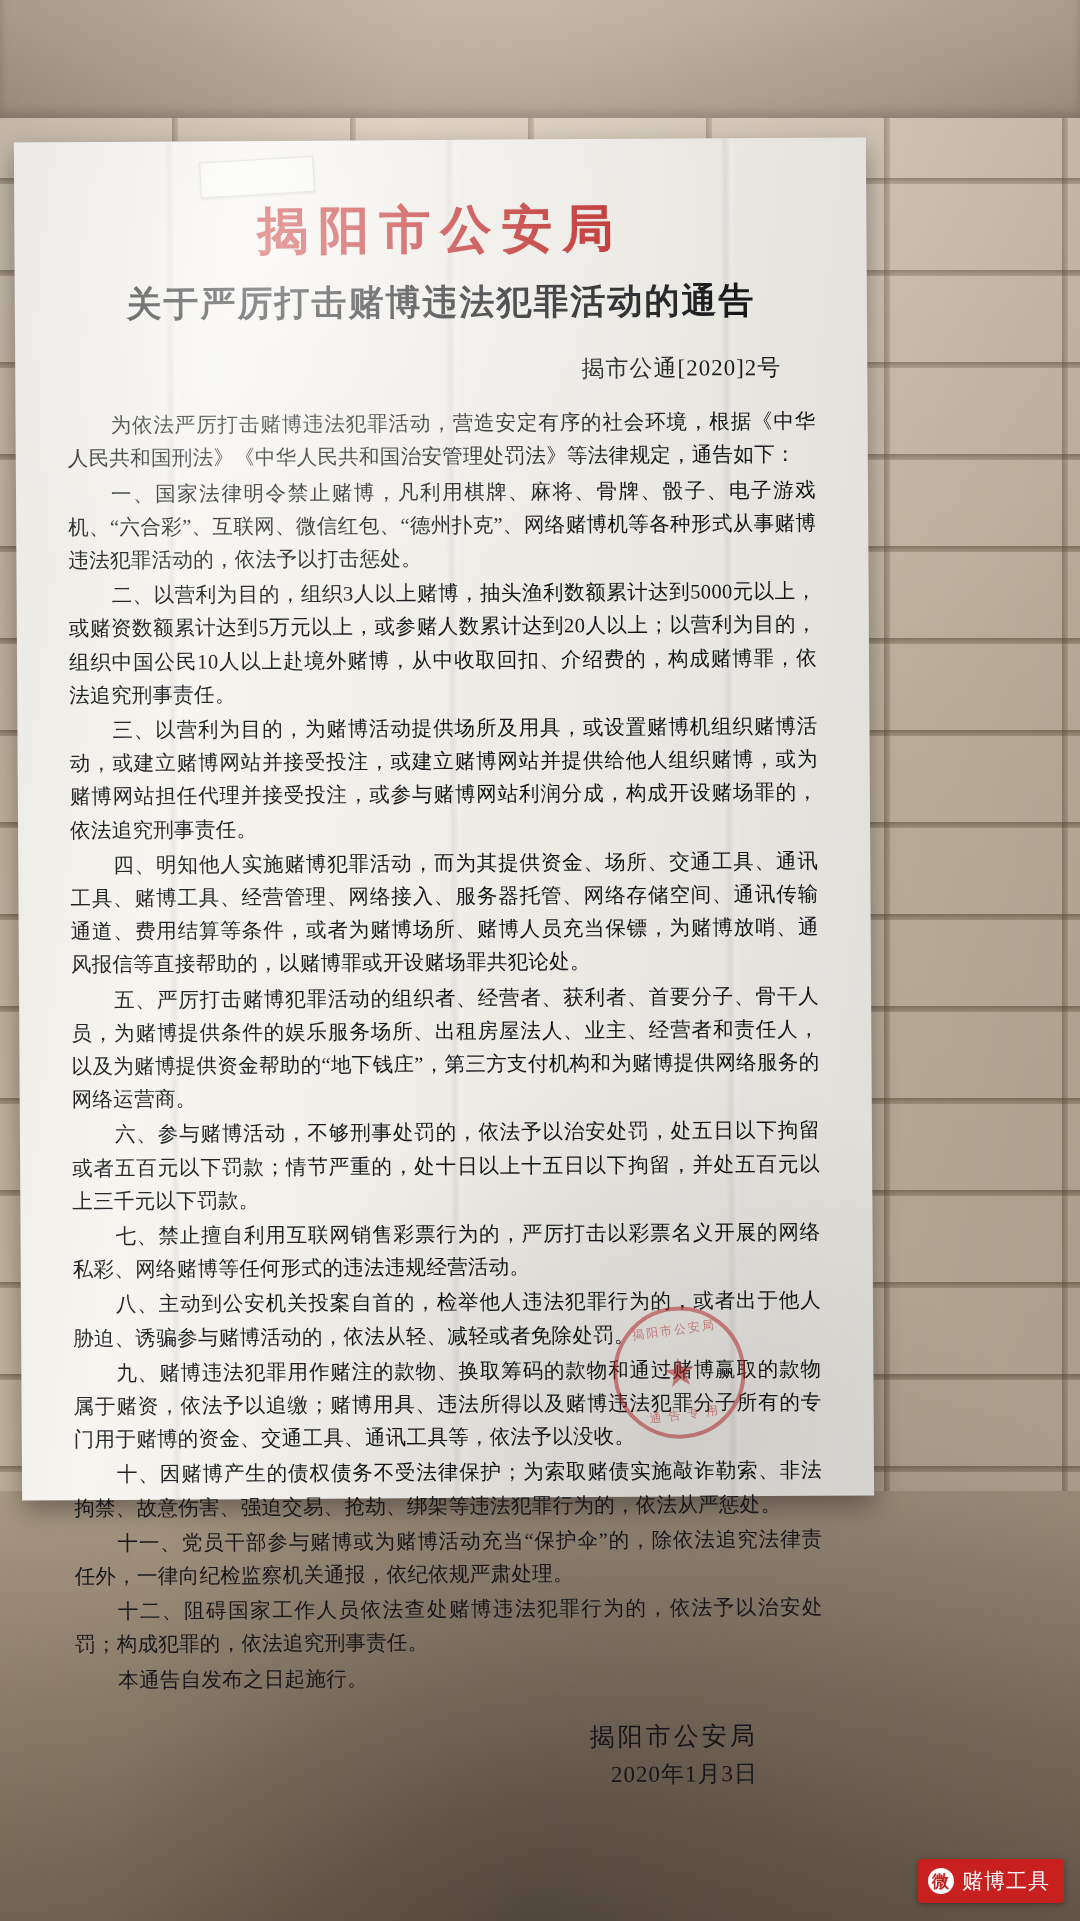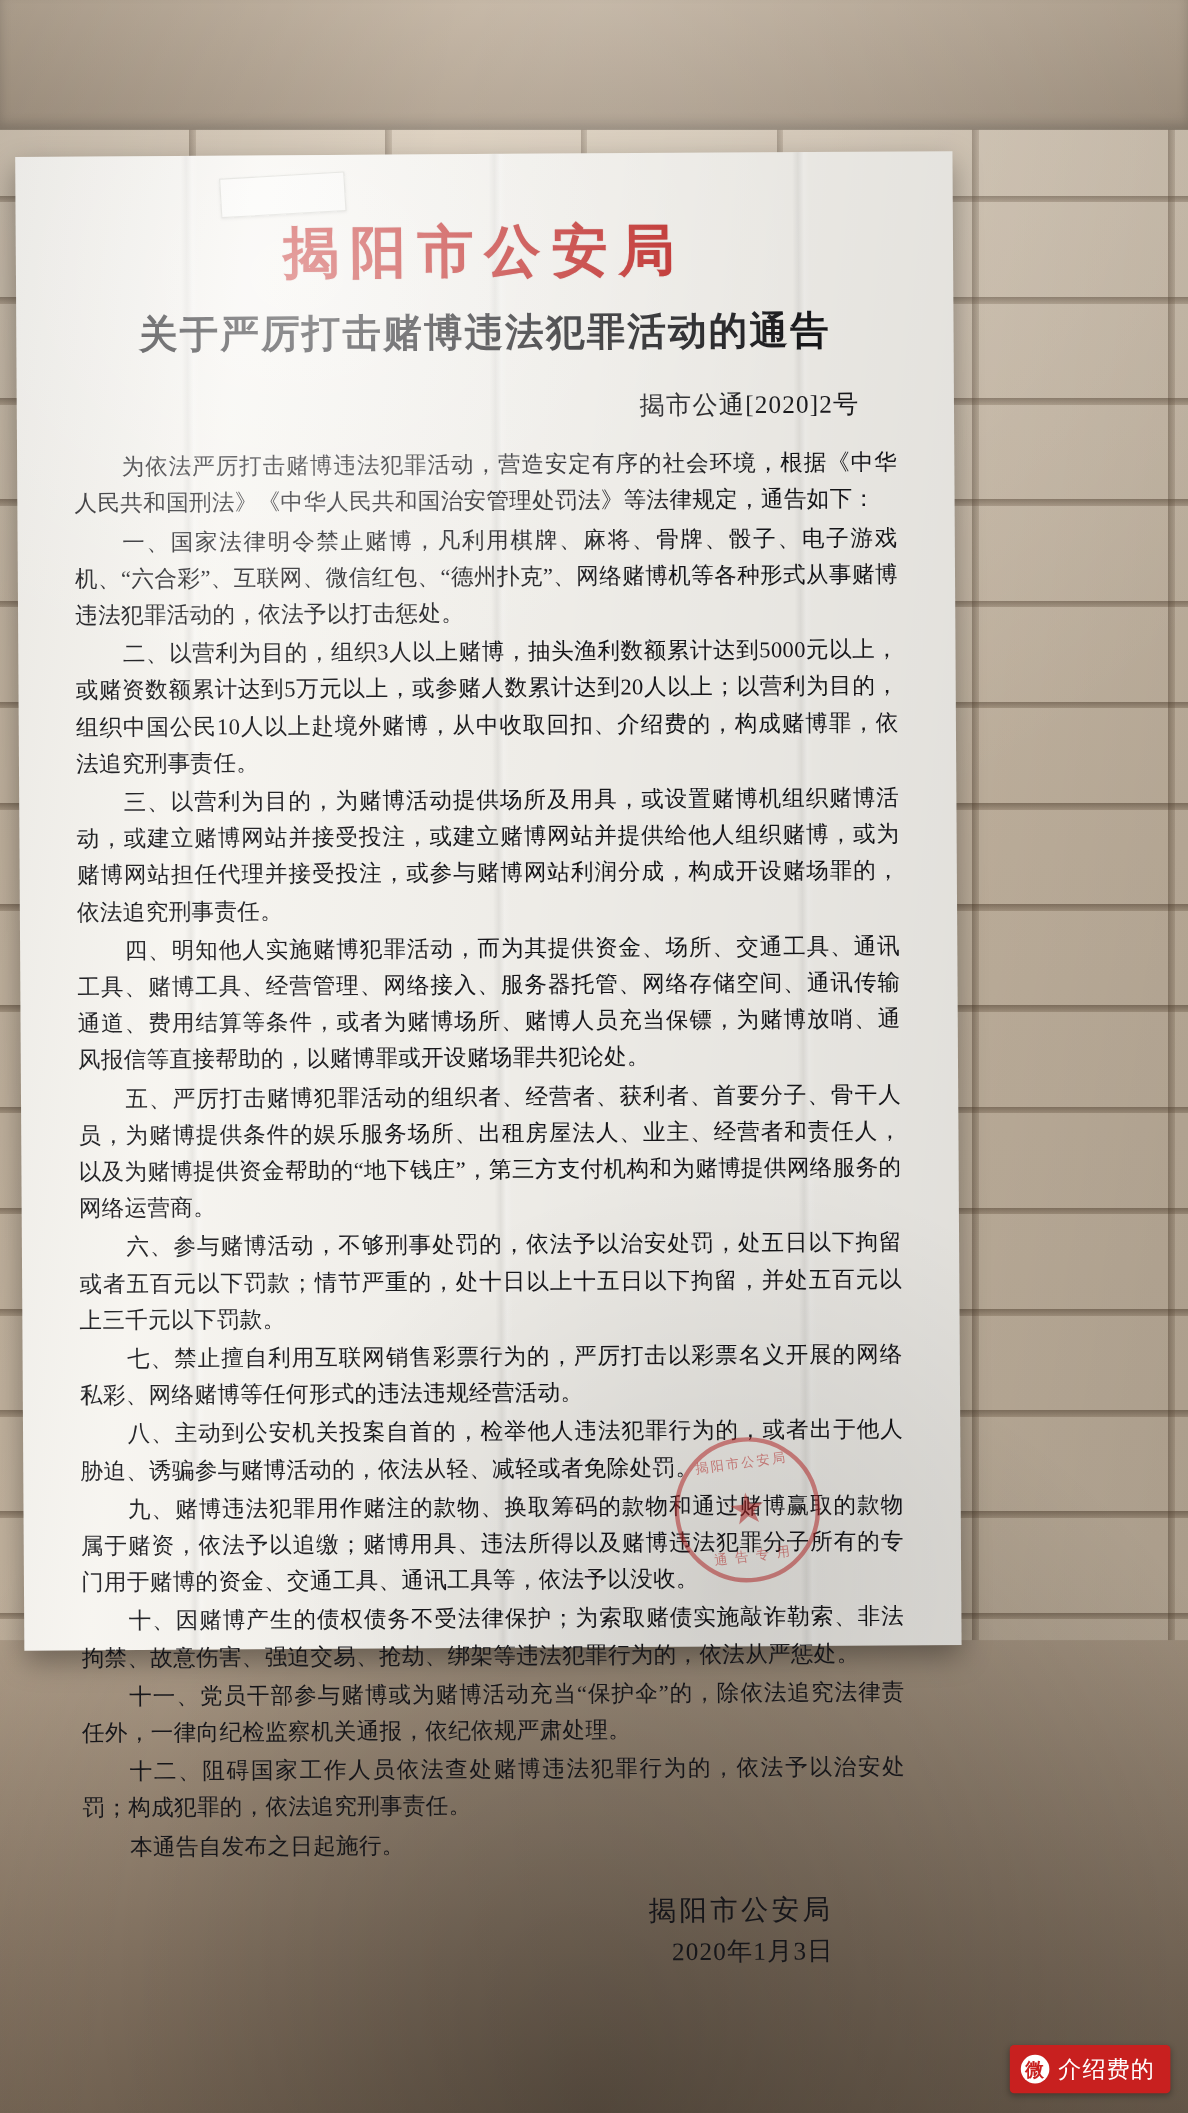--- a/index.html
+++ b/index.html
@@ -269,16 +269,16 @@
       <div class="arc-top">揭阳市公安局</div>
       <div class="star">★</div>
       <div class="arc-bottom">通  告  专  用</div>
     </div>
 
     <div class="poster-tex"></div>
   </div>
 
   <div class="watermark">
     <div class="wm-icon">微</div>
-    <span>介绍费的</span>
+    <span>赌博工具</span>
   </div>
 
 </div>
 
 </body></html>

